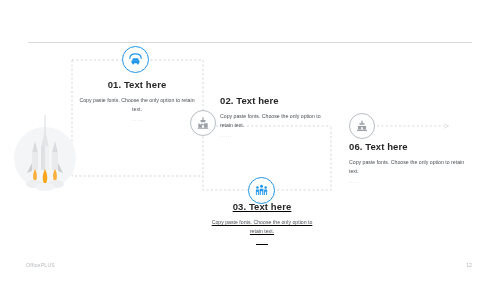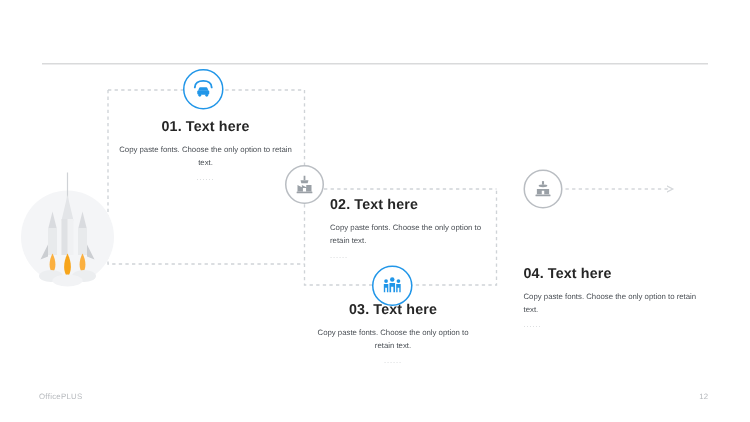--- a/index.html
+++ b/index.html
@@ -106,24 +106,24 @@
   }
   .step .dots {
     font-size: 5px;
     color: #c4c8cc;
     letter-spacing: 0.6px;
     margin-top: 3px;
   }
 
   .step-1 { left: 79px; top: 67px; width: 116px; text-align: center; margin-top: 12px; }
   .step-2 { left: 220px; top: 95px; width: 105px; text-align: left; }
-  .step-3 { left: 205px; top: 201px; width: 114px; text-align: center; }
+  .step-3 { left: 205px; top: 201px; width: 114px; text-align: center; text-decoration: underline; }
   .step-4 { left: 349px; top: 141px; width: 120px; text-align: left; }
 
-  .step-2 .title, .step-4 .title { letter-spacing: 0.1px; margin-top: 36px; }
+  .step-2 .title, .step-4 .title { letter-spacing: 0.1px; }
 
   
   .footer-brand {
     position: absolute;
     left: 26px;
     top: 262px;
     font-size: 5.2px;
     color: #b5b8bc;
     letter-spacing: 0.2px;
   }
@@ -242,21 +242,21 @@
     <div class="dots">......</div>
   </div>
 
   <div class="step step-3">
     <div class="title">03. Text here</div>
     <div class="body">Copy paste fonts. Choose the only option to retain text.</div>
     <div class="dots">......</div>
   </div>
 
   <div class="step step-4">
-    <div class="title">04. Text here</div>
+    <div class="title">06. Text here</div>
     <div class="body">Copy paste fonts. Choose the only option to retain text.</div>
     <div class="dots">......</div>
   </div>
 
   <div class="footer-brand">OfficePLUS</div>
   <div class="footer-page">12</div>
 
 </div>
 
 </body></html>

